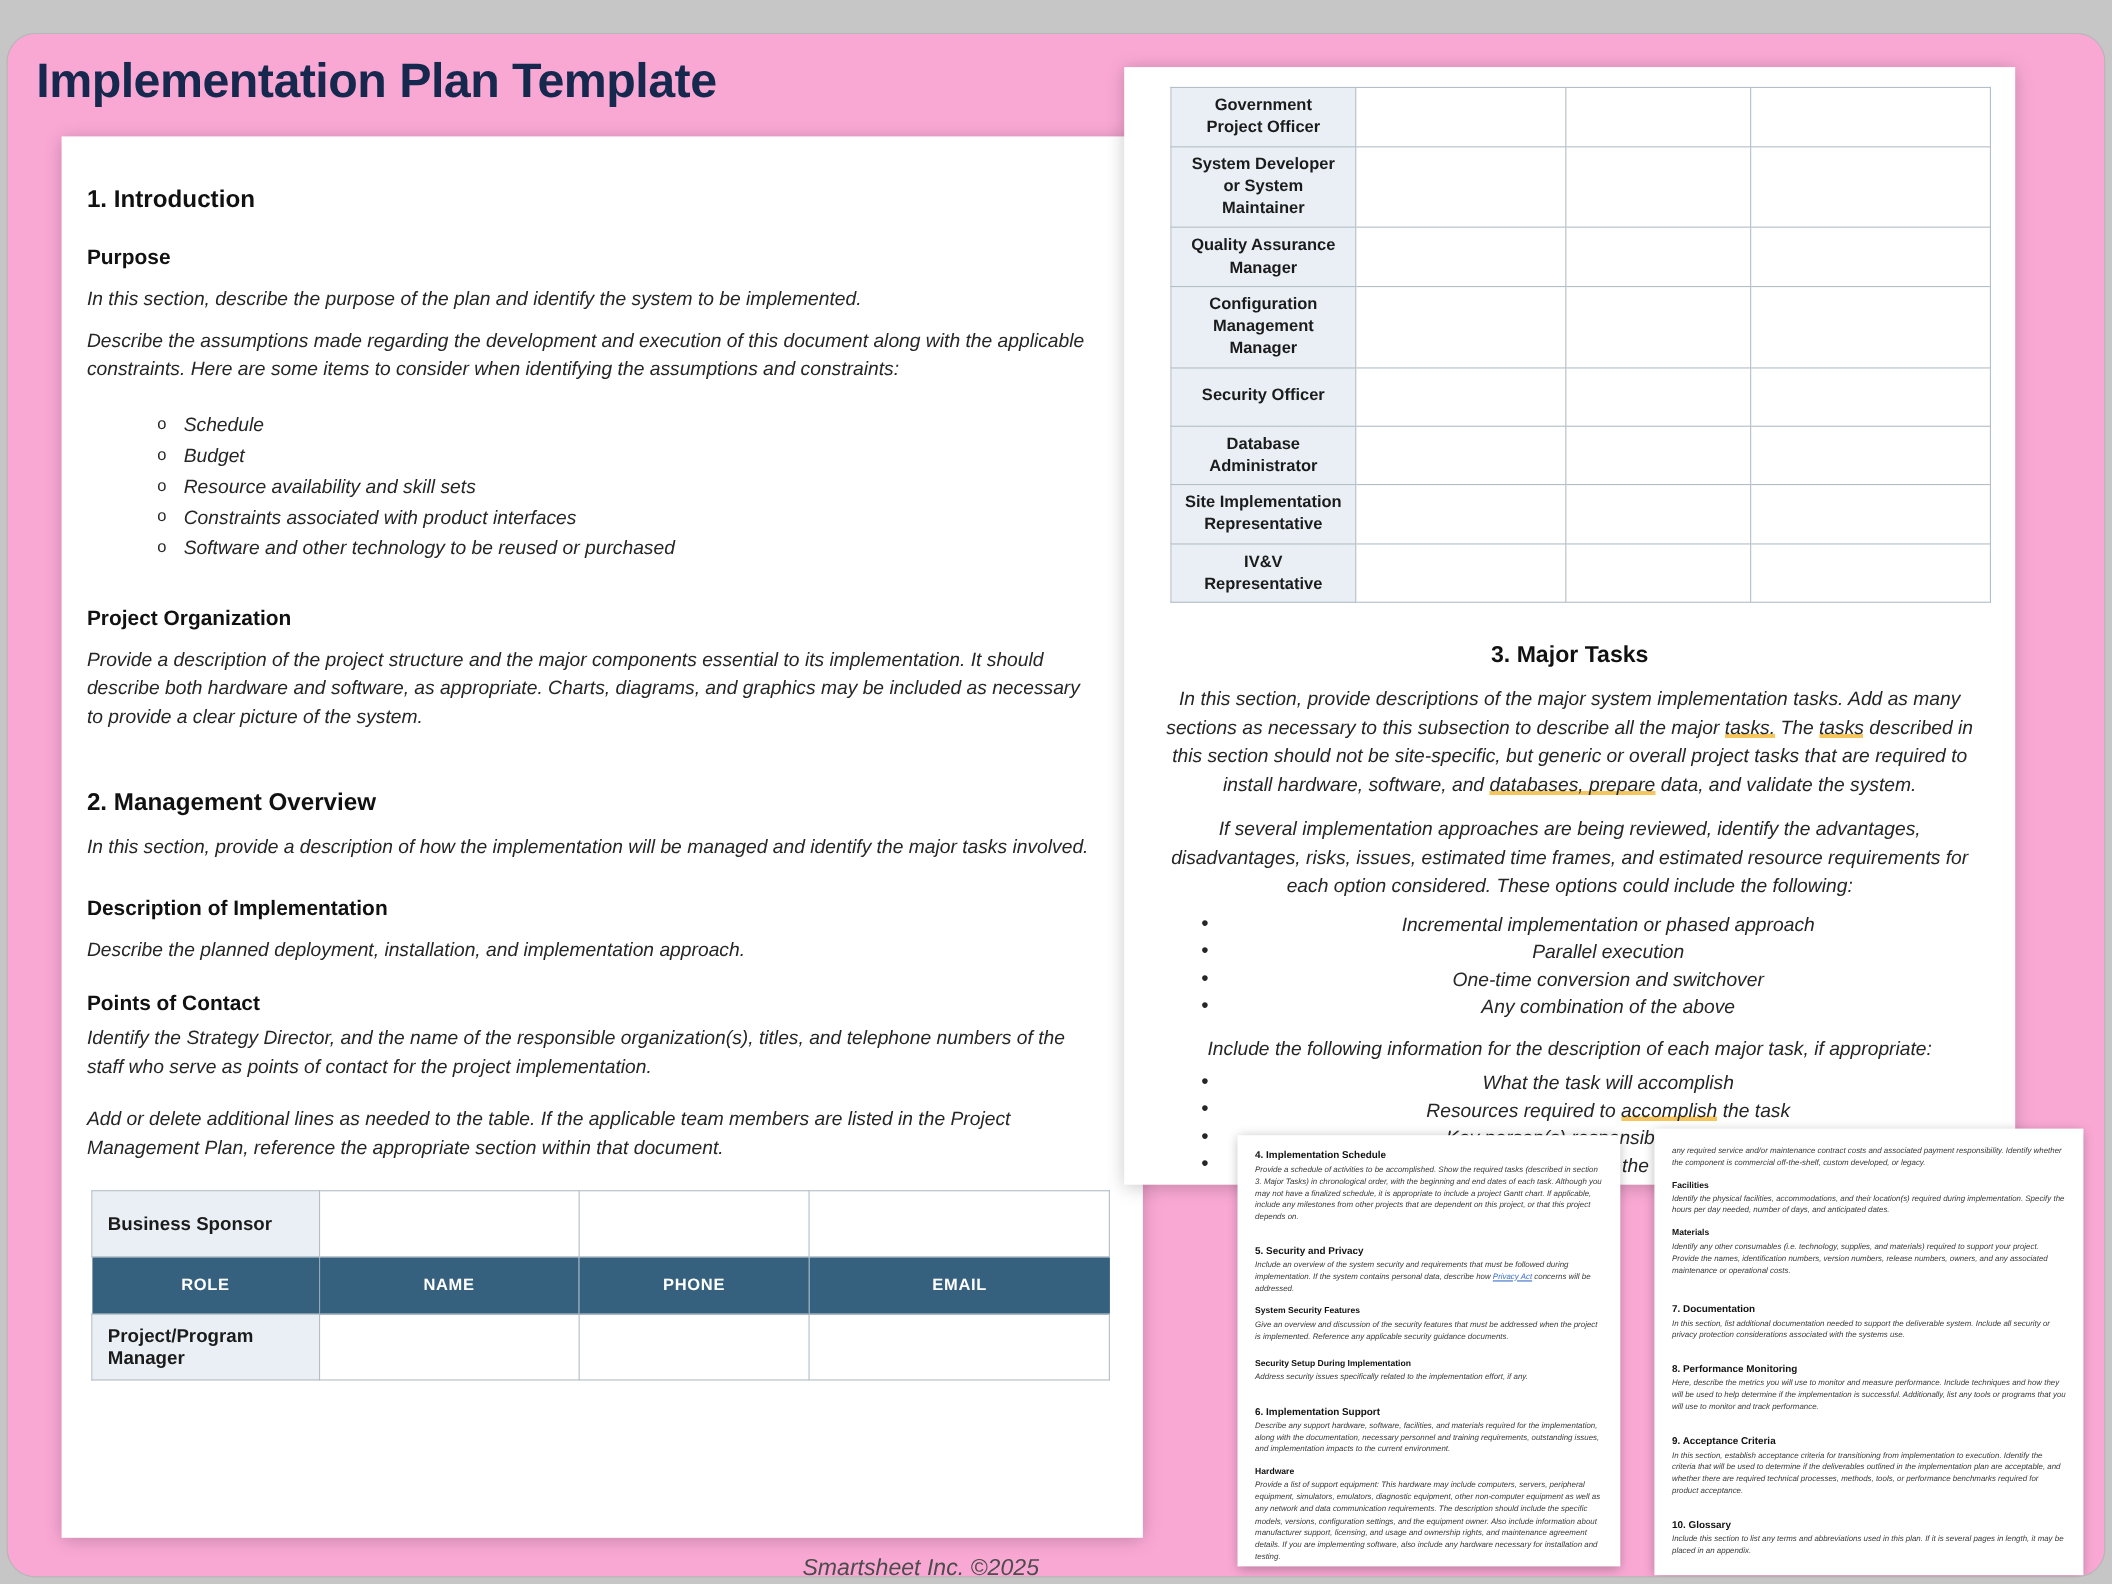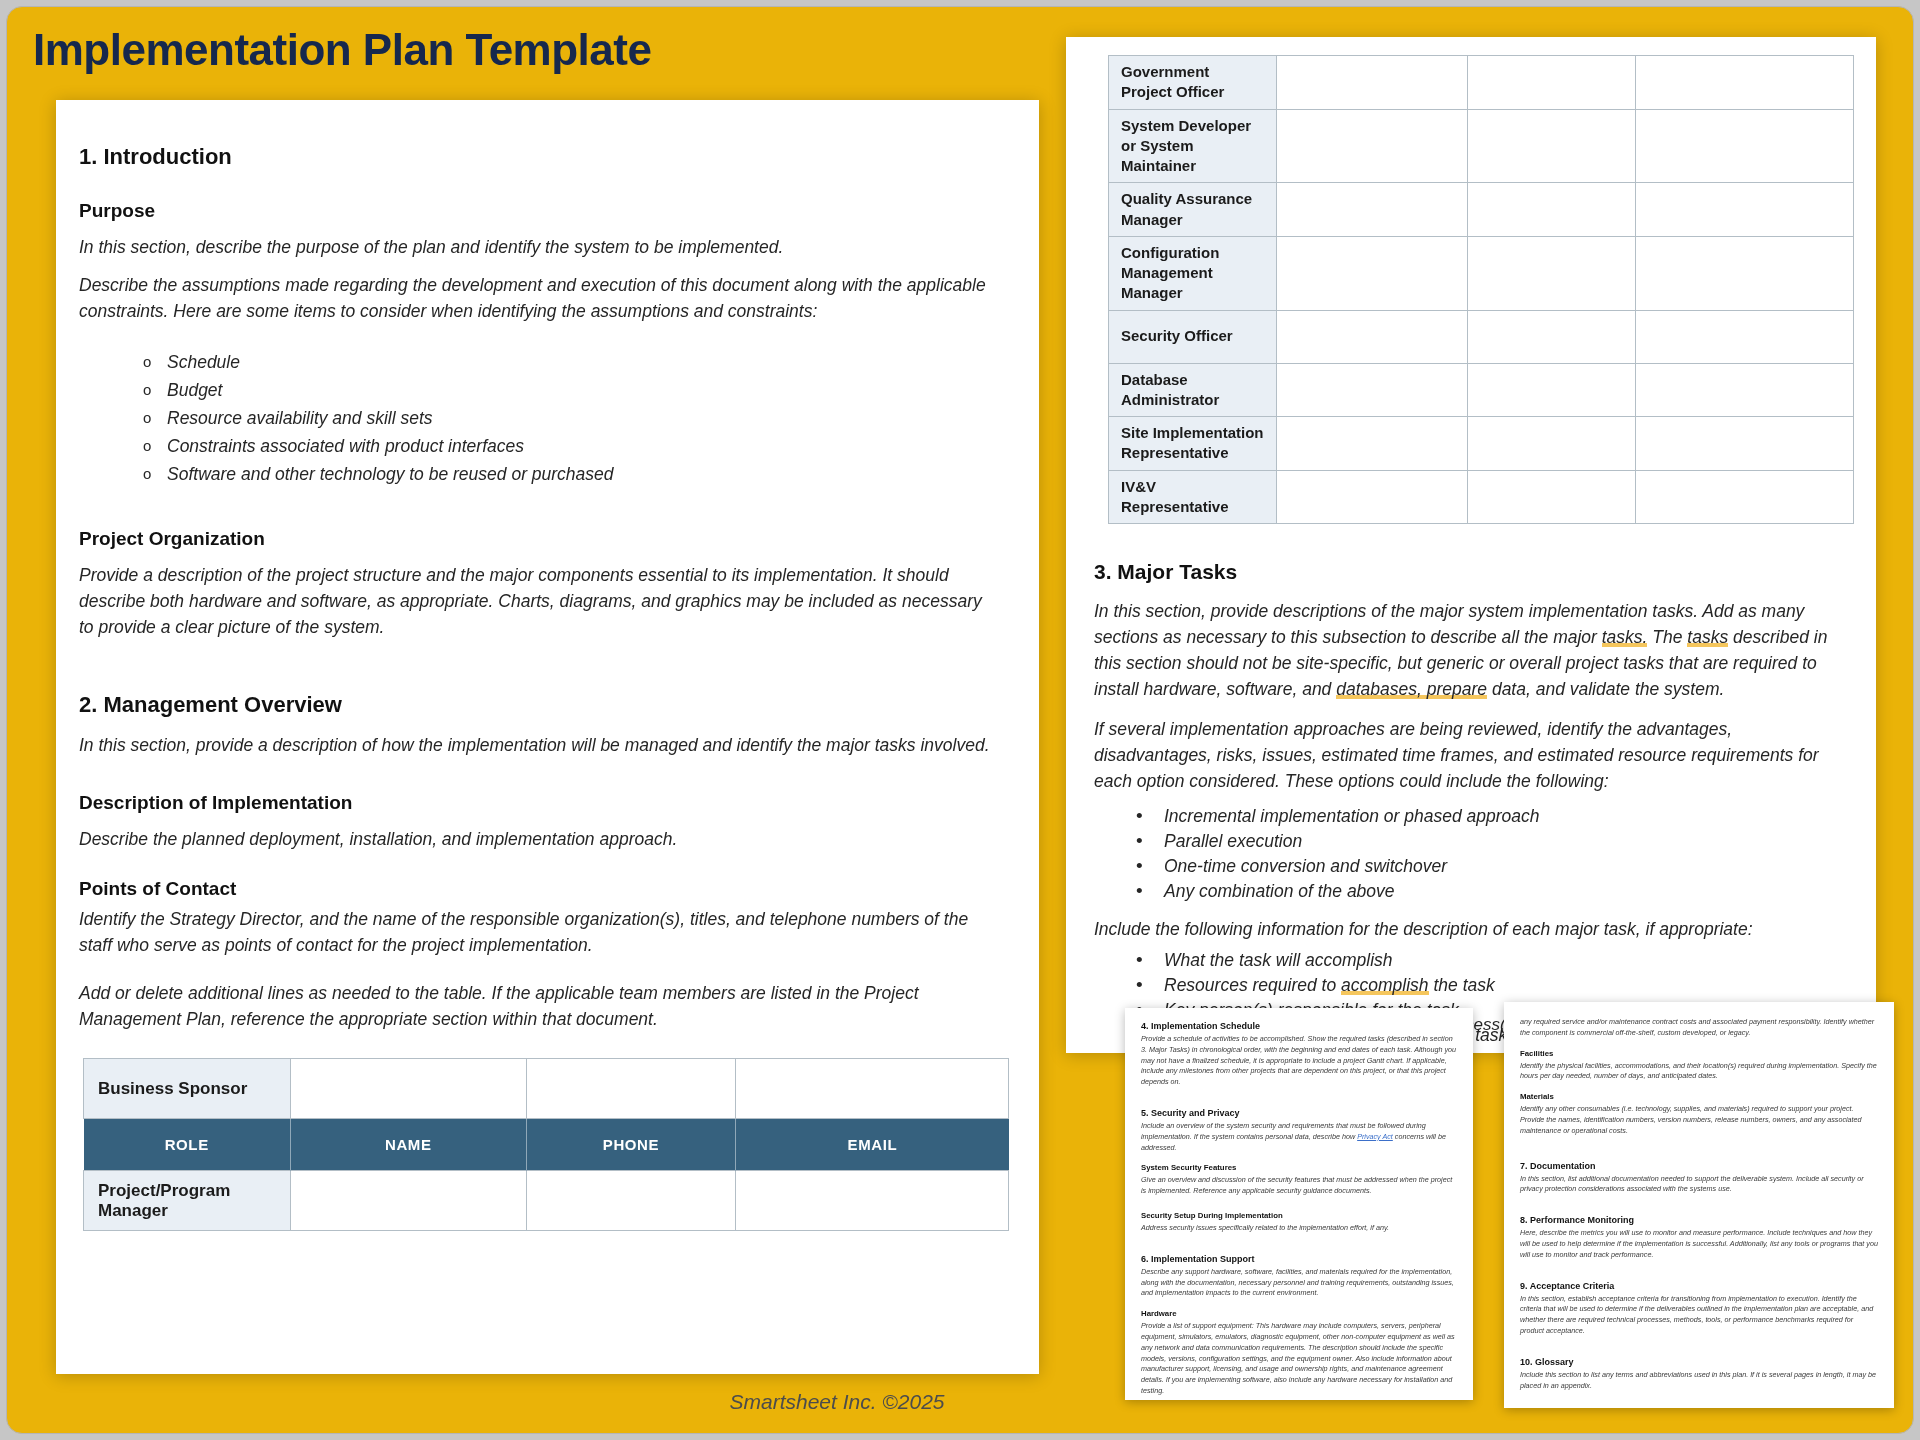--- a/index.html
+++ b/index.html
@@ -2,25 +2,25 @@
 <html style="--header-bg: #36617E; --label-bg: #E9EFF5; --title-color: #16284D; --hl: #F5C65D; --link: #3B6FC9;"><head>
 <meta charset="utf-8">
 <style>
   :root{
     --header-bg:#36617E; --label-bg:#E9EFF5; --title-color:#16284D;
     --hl:#F5C65D; --link:#3B6FC9; --border:#B3BEC6;
   }
   *{margin:0;padding:0;box-sizing:border-box;}
   html,body{width:1920px;height:1440px;}
   body{background:#C6C6C6;font-family:"Liberation Sans",sans-serif;position:relative;overflow:hidden;}
-  .frame{position:absolute;inset:6px;background:#eab308;border:1px solid #B5B5B5;border-radius:16px;overflow:hidden;}
+  .frame{position:absolute;inset:6px;background:#f9a8d4;border:1px solid #B5B5B5;border-radius:26px;overflow:hidden;margin-top:24px;}
   .doc-title{position:absolute;left:26px;top:18px;font-size:44px;font-weight:bold;color:var(--title-color);letter-spacing:-0.5px;}
   .page{position:absolute;background:#fff;box-shadow:0 2px 16px rgba(0,0,0,.22);overflow:hidden;}
   .page1{left:49px;top:93px;width:983px;height:1274px;padding:44px 36px 0 23px;}
-  .page2{left:1059px;top:30px;width:810px;height:1016px;padding:18px 28px 0 28px;}
+  .page2{left:1015px;top:30px;width:810px;height:1016px;padding:18px 28px 0 28px;text-align:center;}
   
   .h-num{font-size:22px;font-weight:bold;color:#111;}
   .h-sub{font-size:19px;font-weight:bold;color:#111;}
   .body-p{font-size:17.5px;font-style:italic;color:#262626;line-height:26px;max-width:920px;}
   .page2 .body-p{line-height:26px;max-width:760px;}
   ul{list-style:none;}
   .circle-list{margin-left:64px;}
   .circle-list li{font-size:17.5px;font-style:italic;color:#262626;line-height:28px;position:relative;padding-left:24px;}
   .circle-list li::before{content:"o";position:absolute;left:0;top:0;font-style:normal;font-size:15px;}
   .disc-list{margin-left:40px;}

